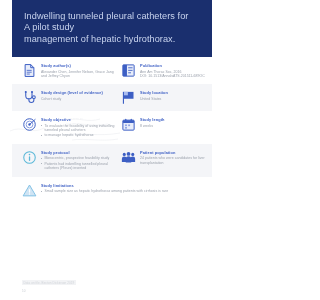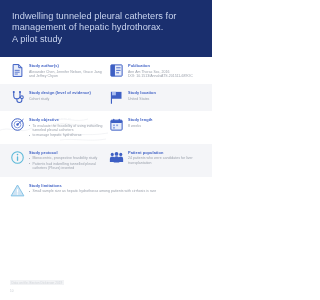--- a/index.html
+++ b/index.html
@@ -3,21 +3,21 @@
 <meta charset="utf-8">
 <style>
   html,body{margin:0;padding:0;}
   body{
     width:212px;height:300px;
     background:#ffffff;
     font-family:"Liberation Sans", sans-serif;
     overflow:hidden;
     position:relative;
   }
-  .page{width:212px;height:300px;position:relative;background:#fff;display:flex;flex-direction:column;}
+  .page{width:212px;height:300px;position:relative;background:#fff;display:flex;flex-direction:column;padding-left:12px;}
 
   
   .header{
     background:#1a2f6e;
     padding:11px 12px 12px 12px;
     flex:0 0 auto;
   }
   .title{
     color:#c9d4ee;
     font-size:9.2px;
@@ -100,22 +100,22 @@
   }
 </style>
 </head>
 <body>
 
 <div class="page">
 
   <div class="header">
     <div class="title">
       <span class="ln">Indwelling tunneled pleural catheters for</span>
+      <span class="ln">A pilot study</span>
       <span class="ln">management of hepatic hydrothorax.</span>
-      <span class="ln">A pilot study</span>
     </div>
   </div>
 
   <div class="band plain">
     <div class="row">
       <div class="col">
         <span class="ico">
           <svg viewBox="0 0 24 24">
             <path d="M5 2.5h9l5 5v14h-14z" fill="#e8edfa" stroke="#3d5fc4" stroke-width="1.6" stroke-linejoin="round"></path>
             <path d="M14 2.5v5h5" fill="none" stroke="#3d5fc4" stroke-width="1.6" stroke-linejoin="round"></path>

